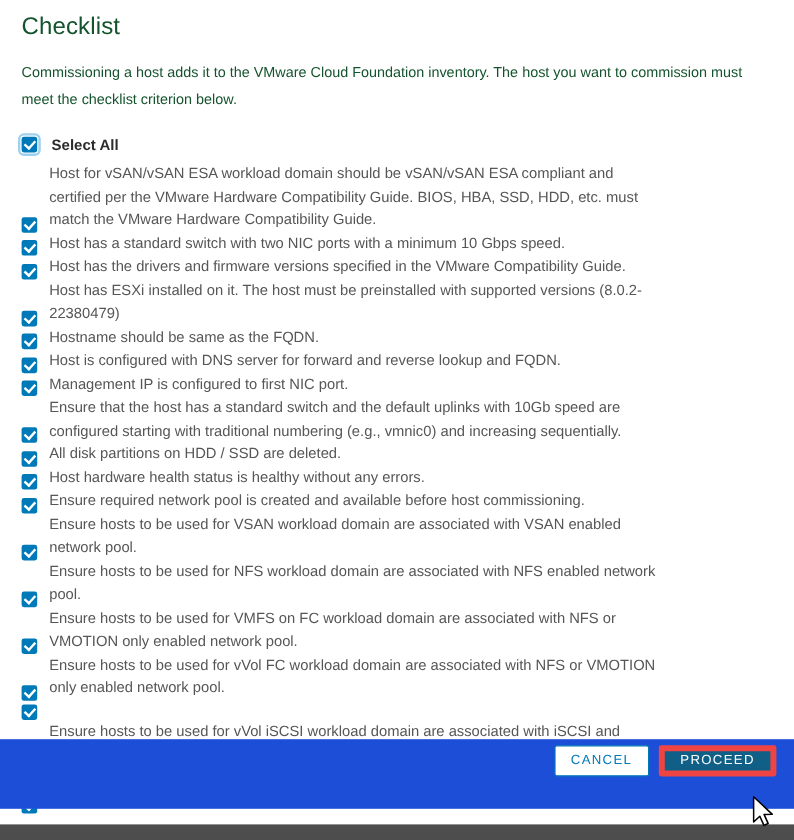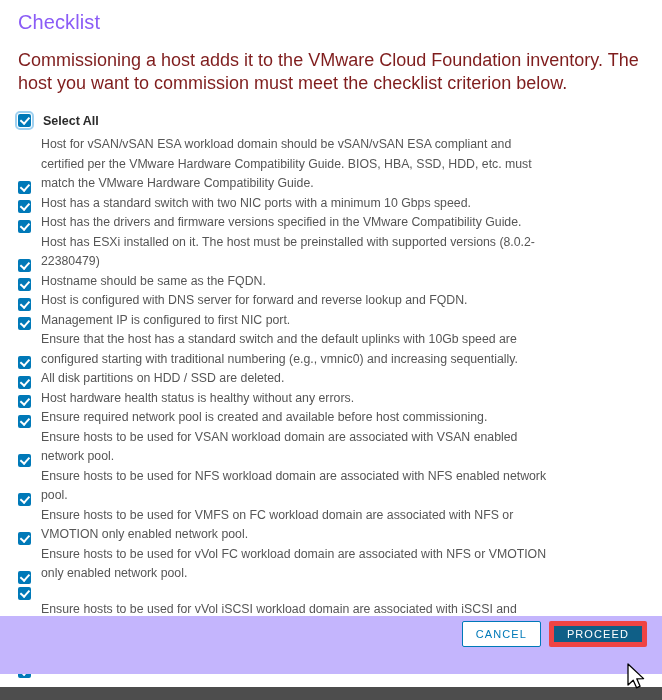--- a/index.html
+++ b/index.html
@@ -24,33 +24,33 @@
     box-sizing: border-box;
     padding: 0;
   }
 
   .page-title {
     position: absolute;
     left: 18px;
     top: 9px;
     font-size: 20px;
     font-weight: 400;
-    color: #8b5cf6;
+    color: #14532d;
     letter-spacing: 0.1px;
     line-height: 26px;
   }
 
   .intro {
     position: absolute;
     left: 18px;
     top: 49px;
     width: 630px;
-    font-size: 18px;
+    font-size: 12px;
     line-height: 23px;
-    color: #7f1d1d;
+    color: #14532d;
   }
 
   
   .checklist {
     position: absolute;
     left: 18px;
     top: 112px;
     width: 628px;
   }
 
@@ -115,21 +115,21 @@
     background: #0079b8;
   }
 
   
   .footer {
     position: absolute;
     left: 0;
     bottom: 13px;
     width: 662px;
     height: 58px;
-    background: #c4b5fd;
+    background: #1d4ed8;
   }
 
   .btn-bar {
     position: absolute;
     right: 15px;
     top: 5px;
     display: flex;
     gap: 8px;
     align-items: center;
   }

